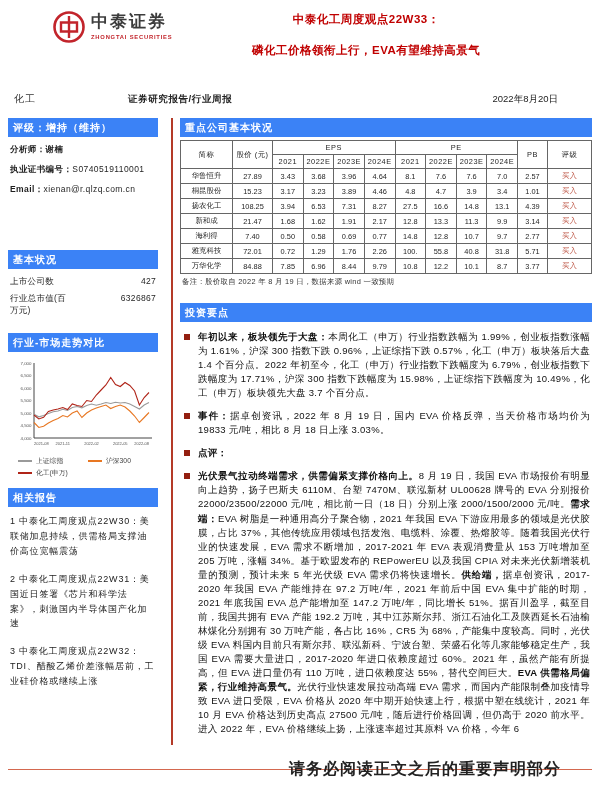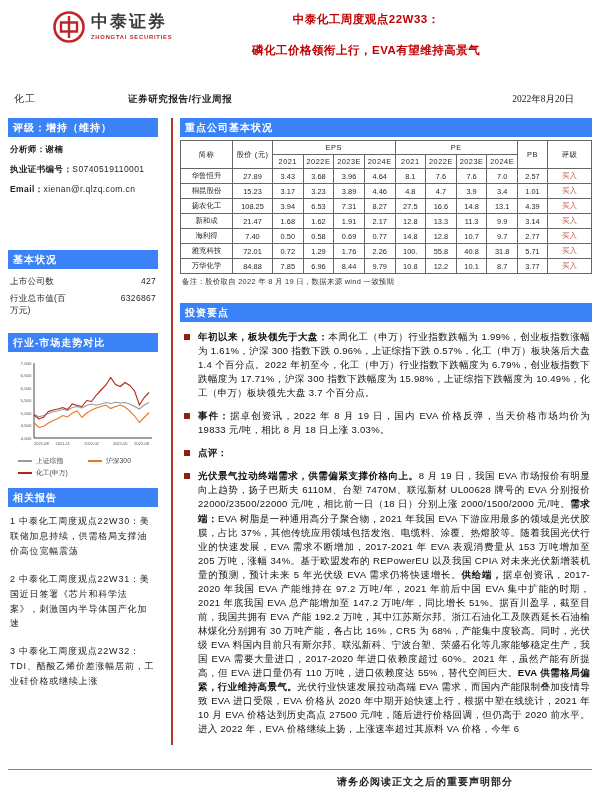--- a/index.html
+++ b/index.html
@@ -15,21 +15,21 @@
   .brand { display:flex; flex-direction:column; }
   .brand-cn { font-size:17px; font-weight:bold; color:#3c3c3c; letter-spacing:2px; }
   .brand-en { font-size:5.8px; color:#c2242b; letter-spacing:0.8px; margin-top:1px; font-weight:bold; }
   .title-block { flex:1; text-align:center; padding:2px 30px 0 10px; }
   .title-l1 { font-size:11.5px; font-weight:bold; color:#c00000; letter-spacing:0.5px; }
   .title-l2 { font-size:11.5px; font-weight:bold; color:#c00000; margin-top:16px; letter-spacing:0.5px; }
   
   .meta-row { display:flex; align-items:baseline; margin:34px 12px 0 14px; }
   .meta-industry { font-size:10px; color:#333; letter-spacing:1px; }
   .meta-type { font-size:9.5px; font-weight:bold; color:#222; margin-left:92px; letter-spacing:0.6px; }
-  .meta-date { font-size:9.5px; color:#222; margin-left:auto; margin-right:14px;font-family:Liberation Serif, serif; }
+  .meta-date { font-size:9.5px; color:#222; margin-left:auto; margin-right:30px; }
   
   .content { display:flex; margin:12px 8px 0 8px; }
   .sidebar { width:150px; flex-shrink:0; }
   .main { flex:1; border-left:2px solid #b43a28; padding-left:7px; margin-left:13px; min-width:0; }
   .sec-bar { background:#3b82f6; color:#fff; font-weight:bold; font-size:10px; padding:2.5px 5px; letter-spacing:1px; }
   
   .analyst-block { padding:7px 2px 0 2px; font-size:8.5px; }
   .analyst-block .line { margin-bottom:8px; letter-spacing:0.4px; }
   .analyst-block .lbl { font-weight:bold; }
   .gap-lg { height:46px; }
@@ -54,21 +54,21 @@
   .tbl-note { font-size:7.4px; color:#333; margin:3px 0 0 2px; letter-spacing:0.3px; }
   
   .highlights { margin-top:16px; }
   .bullets { padding:8px 2px 0 4px; }
   .bullet { display:flex; gap:8px; margin-bottom:9px; }
   .marker { width:6px; height:6px; background:#931e10; margin-top:3.5px; flex-shrink:0; }
   .btext { font-size:9.5px; line-height:1.48; text-align:justify; letter-spacing:0.3px; color:#111; }
   .btext .bb { font-weight:bold; }
   
   .footer-line { position:absolute; left:8px; right:8px; bottom:30px; border-top:1.5px solid #d4684f; }
-  .footer-text { position:absolute; bottom:11px; left:250px; right:0; text-align:center; font-size:10px; font-weight:bold; color:#222; letter-spacing:1px; }
+  .footer-text { position:absolute; bottom:20px; left:250px; right:0; text-align:center; font-size:16px; font-weight:bold; color:#222; letter-spacing:1px; }
   svg text { font-family:"Liberation Sans","DejaVu Sans",sans-serif; }
 </style>
 </head>
 <body>
 
 <div class="header">
   <div class="logo">
     <svg width="34" height="34" viewBox="0 0 34 34">
       <circle cx="17" cy="17" r="14.5" fill="none" stroke="#c2242b" stroke-width="2.6"></circle>
       <path d="M17 6 L17 28 M9 12.5 h16 v9 h-16 z" fill="none" stroke="#c2242b" stroke-width="2.4"></path>

